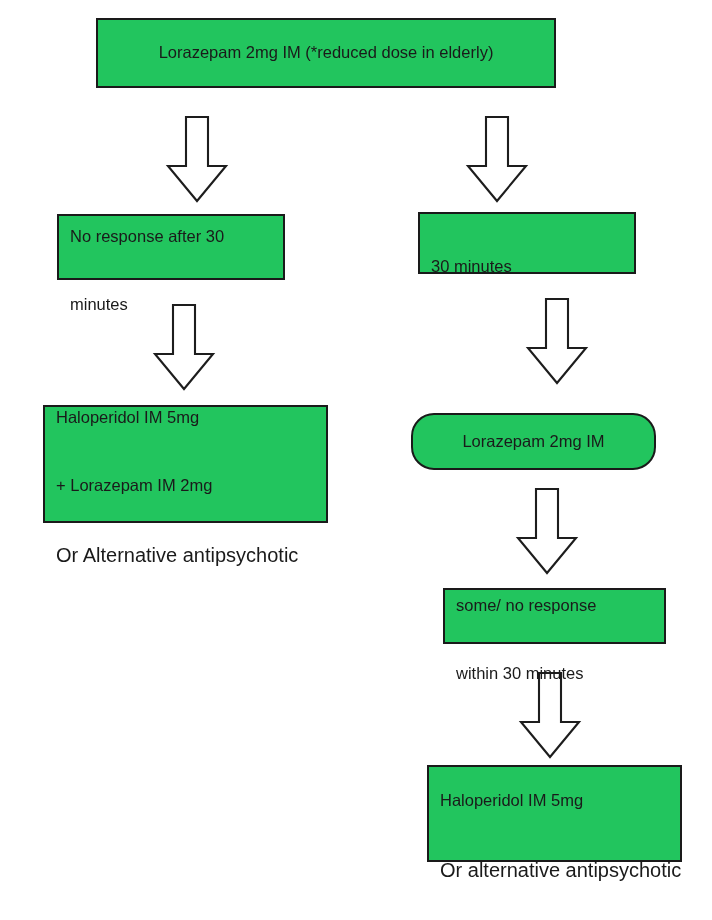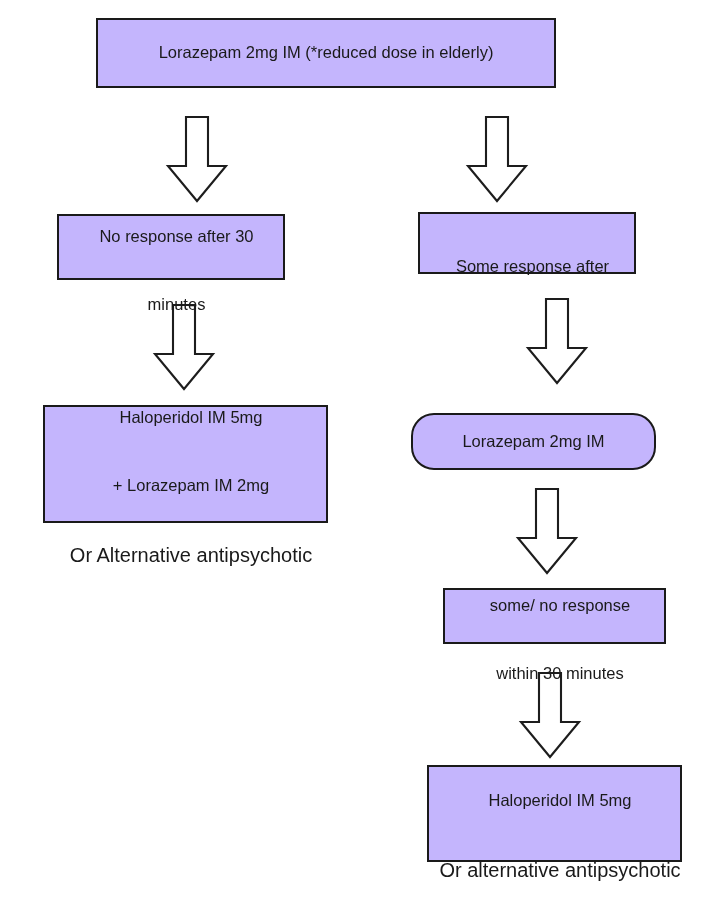--- a/index.html
+++ b/index.html
@@ -18,26 +18,25 @@
   #canvas {
     position: absolute;
     left: 0;
     top: 0;
     width: 712px;
     height: 920px;
   }
   .node {
     position: absolute;
     box-sizing: border-box;
-    background: #c4b5fd;
+    background: #22c55e;
     border: 2px solid #1a1a1a;
     display: flex;
     flex-direction: column;
     justify-content: center;
-    align-items: center;
   }
   .node .line {
     display: block;
     white-space: nowrap;
     line-height: 1.28;
   }
   .big {
     font-size: 16.5px;
   }
   .small {
@@ -100,21 +99,21 @@
       </svg>
     </div>
     <div class="node" style="left: 96px; top: 18px; width: 460px; height: 70px;">
       <span class="line big pad-center">Lorazepam 2mg IM (*reduced dose in elderly)</span>
     </div>
     <div class="node" style="left: 57px; top: 214px; width: 228px; height: 66px;">
       <span class="line big pad-left">No response after 30</span>
       <span class="line big pad-left">minutes</span>
     </div>
     <div class="node" style="left: 418px; top: 212px; width: 218px; height: 62px;">
-      <span class="line big pad-left">Some response after</span>
+      <span class="line big pad-left">30 minutes</span>
     </div>
     <div class="node" style="left: 43px; top: 405px; width: 285px; height: 118px;">
       <span class="line big pad-left">Haloperidol IM 5mg</span>
       <span class="line big pad-left">+  Lorazepam IM 2mg</span>
       <span class="line small pad-left">Or Alternative antipsychotic</span>
     </div>
     <div class="node" style="left: 411px; top: 413px; width: 245px; height: 57px; border-radius: 23px;">
       <span class="line big pad-center">Lorazepam 2mg IM</span>
     </div>
     <div class="node" style="left: 443px; top: 588px; width: 223px; height: 56px;">

